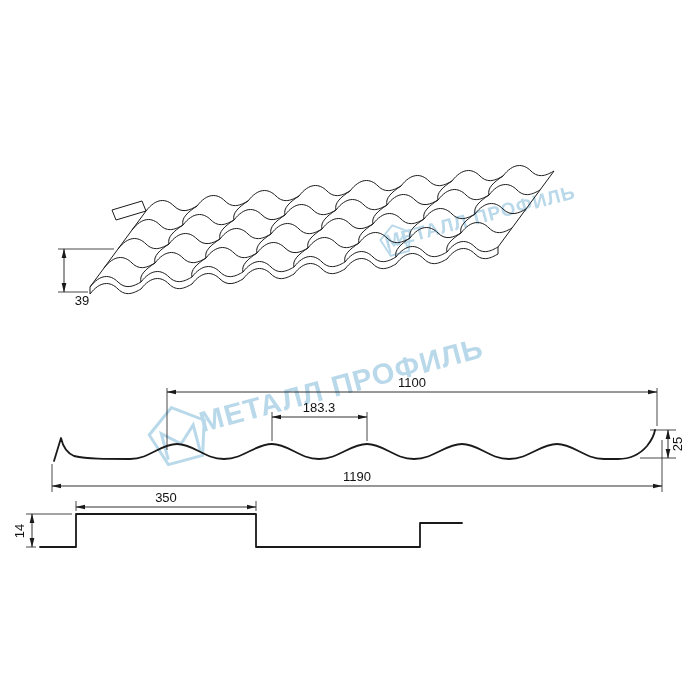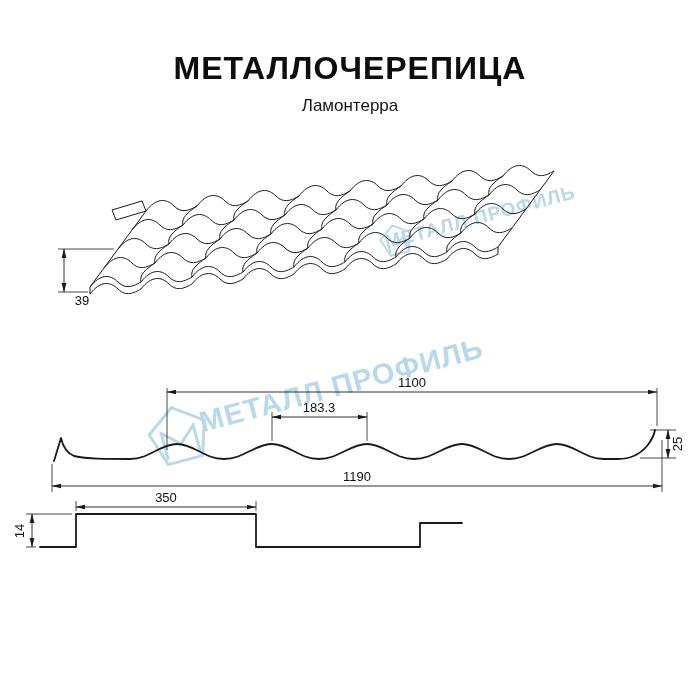--- a/index.html
+++ b/index.html
@@ -14,24 +14,20 @@
   .ext{stroke:#1a1a1a;fill:none;stroke-width:0.8;}
   .dim{stroke:#1a1a1a;fill:none;stroke-width:0.9;marker-start:url(#arr);marker-end:url(#arr);}
   .dimtext{font-family:"Liberation Sans", sans-serif;font-size:13px;fill:#111;text-anchor:middle;}
   .wmtext{font-family:"Liberation Sans", sans-serif;font-weight:bold;text-anchor:middle;letter-spacing:1px;}
 </style>
 </head>
 <body>
 
 <div class="page">
 
-  <header>
-    <h1 class="title">МЕТАЛЛОЧЕРЕПИЦА</h1>
-    <div class="subtitle">Ламонтерра</div>
-  </header>
 
   <svg width="700" height="700" viewBox="0 0 700 700">
     <defs>
       <marker id="arr" viewBox="0 0 12 8" refX="11.5" refY="4" markerWidth="11" markerHeight="7" orient="auto-start-reverse">
         <path d="M0,1 L12,4 L0,7 Z" fill="#1a1a1a"></path>
       </marker>
     </defs>
 
     <g transform="translate(470,218) rotate(-15)">
       <g transform="translate(-77,3) scale(0.8)">

